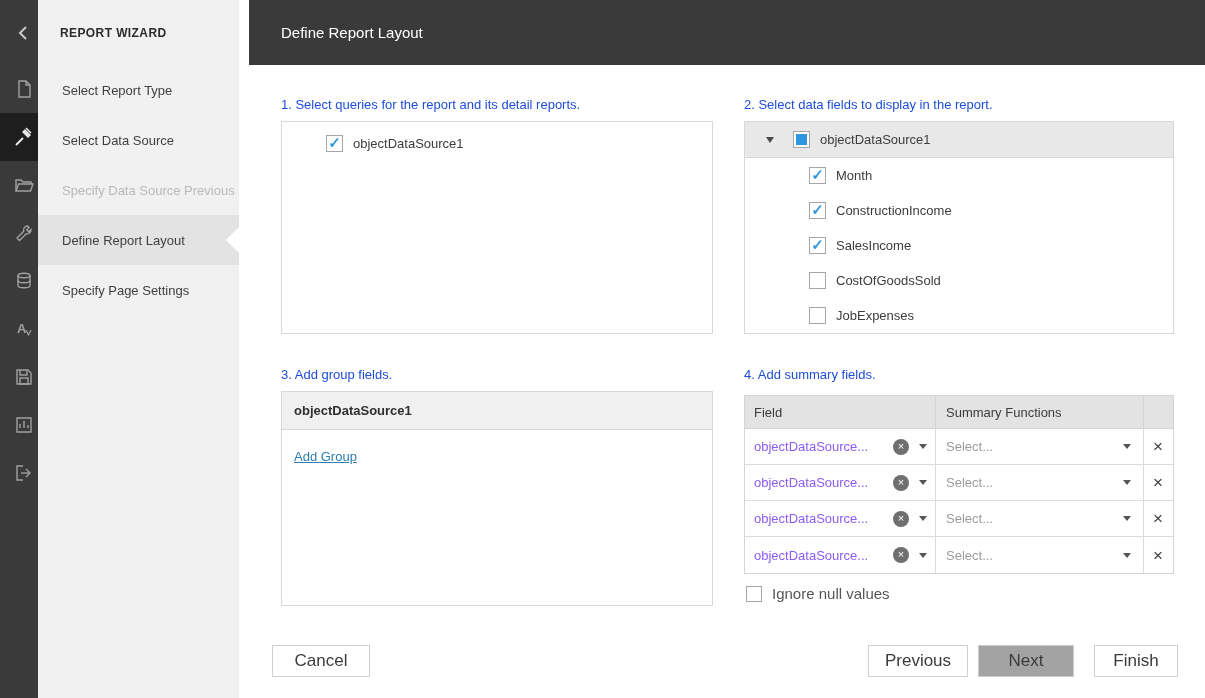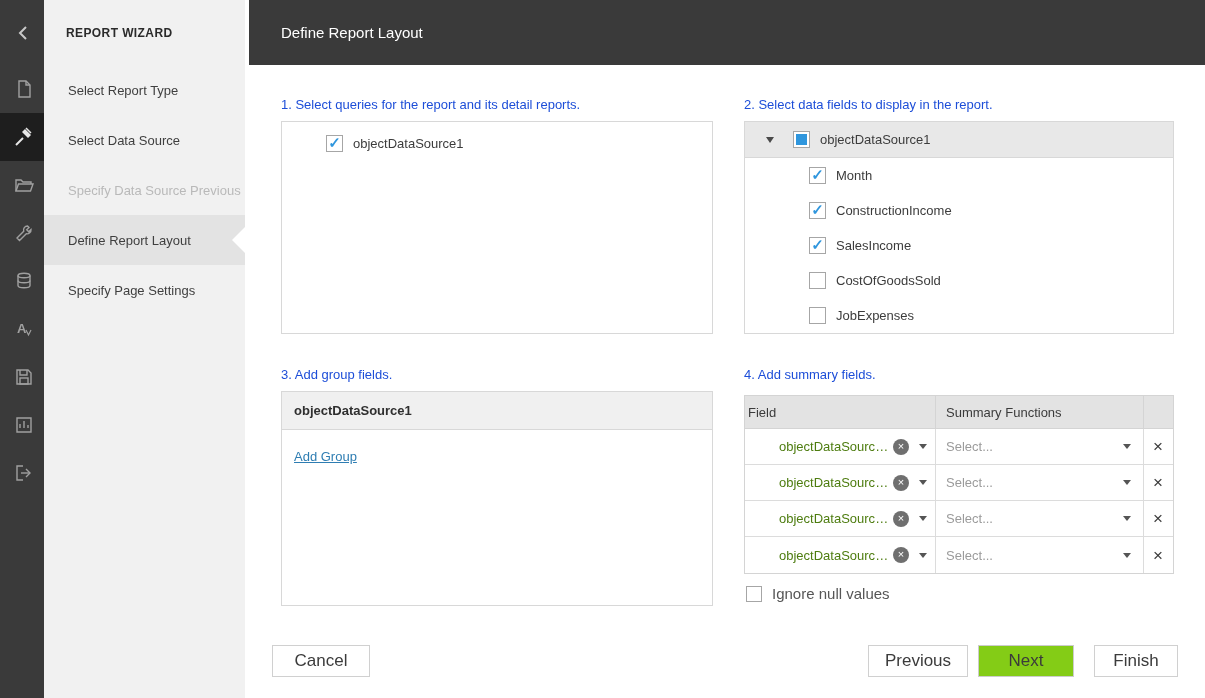--- a/index.html
+++ b/index.html
@@ -10,21 +10,21 @@
     position:relative; background:#fff; overflow:hidden;
   }
 
   
   .iconbar { position:absolute; left:0; top:0; width:48px; height:698px; background:#3a3a3a; }
   .icon-slot { width:48px; height:48px; display:flex; align-items:center; justify-content:center; cursor:pointer; }
   .icon-slot.back { height:65px; }
   .icon-slot.active { background:#1e1e1e; }
 
   
-  .nav { position:absolute; left:44px; top:0; width:201px; height:698px; background:#f1f1f1; }
+  .nav { position:absolute; left:38px; top:0; width:201px; height:698px; background:#f1f1f1; }
   .nav-title { height:65px; display:flex; align-items:center; padding-left:22px;
                font-size:12px; font-weight:bold; color:#2b2b2b; letter-spacing:0.4px; }
   .nav-item { height:50px; display:flex; align-items:center; padding-left:24px;
               font-size:13px; color:#3f3f3f; cursor:pointer; position:relative; }
   .nav-item.disabled { color:#b9b9b9; cursor:default; }
   .nav-item.active { background:#e3e3e3; }
   .nav-item.active::after { content:""; position:absolute; right:0; top:50%; margin-top:-13px;
     border-top:13px solid transparent; border-bottom:13px solid transparent; border-right:13px solid #fff; }
 
   
@@ -62,48 +62,48 @@
 
   .group-header { height:38px; background:#f0f0f0; border-bottom:1px solid #d8d8d8;
                   display:flex; align-items:center; padding-left:12px; font-weight:bold; color:#2f2f2f; }
   .add-group { display:inline-block; margin:19px 0 0 12px; color:#2e7db2;
                text-decoration:underline; cursor:pointer; font-size:13px; }
 
   
   .sum-table { position:absolute; left:495px; top:330px; width:430px; border:1px solid #d4d4d4; background:#fff; }
   .sum-header { display:flex; height:33px; background:#e3e3e3; border-bottom:1px solid #d4d4d4; align-items:stretch; }
   .sum-header .hcell { display:flex; align-items:center; color:#3b3b3b; }
-  .hcell.field { width:191px; padding-left:3px; border-right:1px solid #d4d4d4; }
+  .hcell.field { width:191px; padding-left:9px; border-right:1px solid #d4d4d4; }
   .hcell.func  { width:208px; padding-left:10px; border-right:1px solid #d4d4d4; }
   .hcell.del   { width:28px; }
 
   .sum-row { display:flex; height:36px; border-bottom:1px solid #dcdcdc; align-items:stretch; }
   .sum-row:last-child { border-bottom:none; }
   .cell { display:flex; align-items:center; }
   .cell.field { width:191px; border-right:1px solid #dcdcdc; padding:0 8px 0 9px; }
-  .field-text { flex:0 1 auto; overflow:hidden; text-overflow:ellipsis; white-space:nowrap; max-width:122px; color:#4d7c0f;margin-left:25px; }
+  .field-text { flex:0 1 auto; overflow:hidden; text-overflow:ellipsis; white-space:nowrap; max-width:122px; color:#8b5cf6; }
   .clear-btn { width:16px; height:16px; min-width:16px; border-radius:50%; background:#6f6f6f; color:#fff;
                display:flex; align-items:center; justify-content:center; font-size:11px; line-height:1;
                margin-left:auto; cursor:pointer; }
   .clear-btn::before { content:"×"; margin-top:-1px; }
   .dd-caret { width:0; height:0; border-left:4px solid transparent; border-right:4px solid transparent;
               border-top:5px solid #555; margin-left:10px; cursor:pointer; }
   .cell.func { width:208px; border-right:1px solid #dcdcdc; padding:0 12px 0 10px;
                color:#9b9b9b; justify-content:space-between; cursor:pointer; }
   .cell.del { width:28px; justify-content:center; cursor:pointer; }
   .x-icon::before { content:"×"; font-size:17px; color:#3b3b3b; line-height:1; }
 
   .ignore-row { position:absolute; left:497px; top:520px; display:flex; align-items:center; }
   .ignore-row .ilbl { margin-left:10px; font-size:15px; color:#565656; }
 
   
   .btn { position:absolute; height:32px; background:#fff; border:1px solid #d0d0d0;
          font-size:17px; color:#3b3b3b; display:flex; align-items:center; justify-content:center;
          cursor:pointer; font-family:inherit; }
-  .btn.default { background:#84cc16; border-color:#cccccc; }
+  .btn.default { background:#a3a3a3; border-color:#cccccc; }
   .btn-cancel  { left:23px;  top:580px; width:98px; }
   .btn-prev    { left:619px; top:580px; width:100px; }
   .btn-next    { left:729px; top:580px; width:96px; }
   .btn-finish  { left:845px; top:580px; width:84px; }
 </style>
 </head>
 <body>
 
 <div class="iconbar">
   <div class="icon-slot back">

